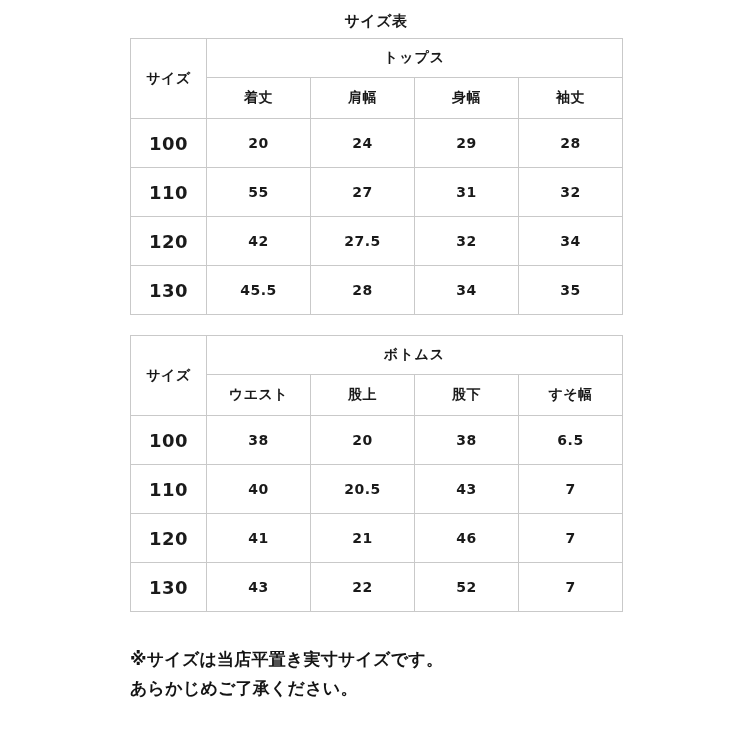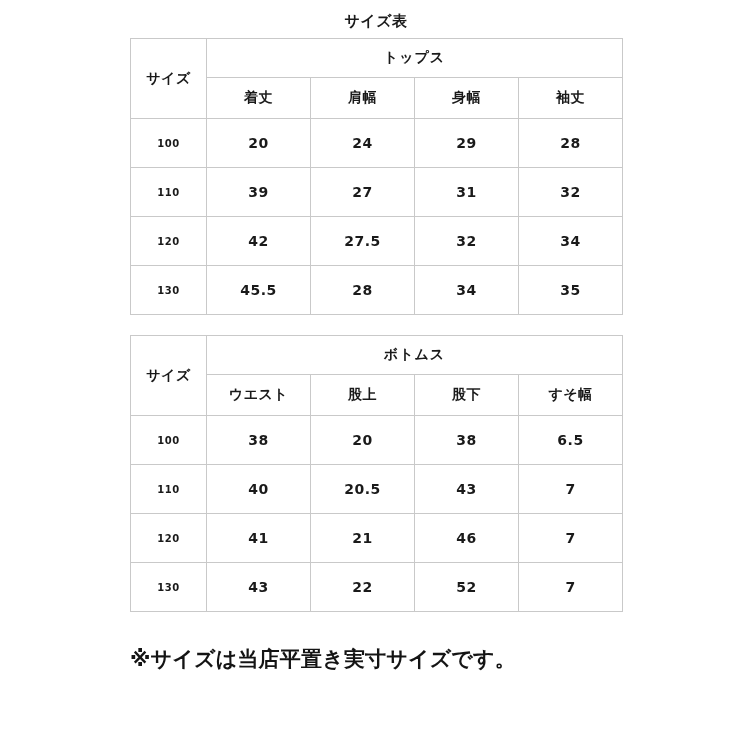--- a/index.html
+++ b/index.html
@@ -73,21 +73,21 @@
     font-size: 14px;
     letter-spacing: 1px;
     height: 39px;
   }
   .size-table th.metric-head {
     font-size: 14px;
     letter-spacing: 0.5px;
     height: 41px;
   }
   .size-table td.size-cell {
-    font-size: 10px;
+    font-size: 18px;
     letter-spacing: 0.5px;
     margin-left: 32px;
   }
   .size-table td.value-cell {
     font-size: 14px;
     letter-spacing: 0.5px;
   }
 
   
   .unit-note {
@@ -103,21 +103,21 @@
   }
 
   
   .footer-notes {
     position: absolute;
     top: 645px;
     left: 130px;
     width: 560px;
   }
   .footer-line {
-    font-size: 21px;
+    font-size: 17px;
     font-weight: 700;
     line-height: 29px;
     letter-spacing: 0.2px;
     white-space: nowrap;
     color: #141414;
   }
 </style>
 </head>
 <body>
 
@@ -148,21 +148,21 @@
     <tbody>
       <tr>
         <td class="size-cell">100</td>
         <td class="value-cell">20</td>
         <td class="value-cell">24</td>
         <td class="value-cell">29</td>
         <td class="value-cell">28</td>
       </tr>
       <tr>
         <td class="size-cell">110</td>
-        <td class="value-cell">39</td>
+        <td class="value-cell">55</td>
         <td class="value-cell">27</td>
         <td class="value-cell">31</td>
         <td class="value-cell">32</td>
       </tr>
       <tr>
         <td class="size-cell">120</td>
         <td class="value-cell">42</td>
         <td class="value-cell">27.5</td>
         <td class="value-cell">32</td>
         <td class="value-cell">34</td>
@@ -225,15 +225,16 @@
         <td class="value-cell">22</td>
         <td class="value-cell">52</td>
         <td class="value-cell">7</td>
       </tr>
     </tbody>
   </table>
 
 
   <div class="footer-notes">
     <div class="footer-line">※サイズは当店平置き実寸サイズです。</div>
+    <div class="footer-line">あらかじめご了承ください。</div>
   </div>
 
 </div>
 
 </body></html>

